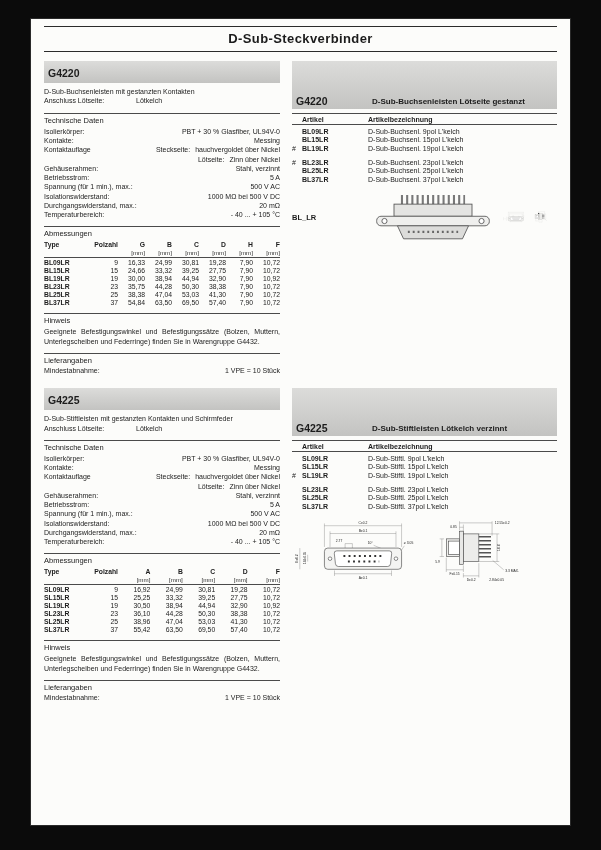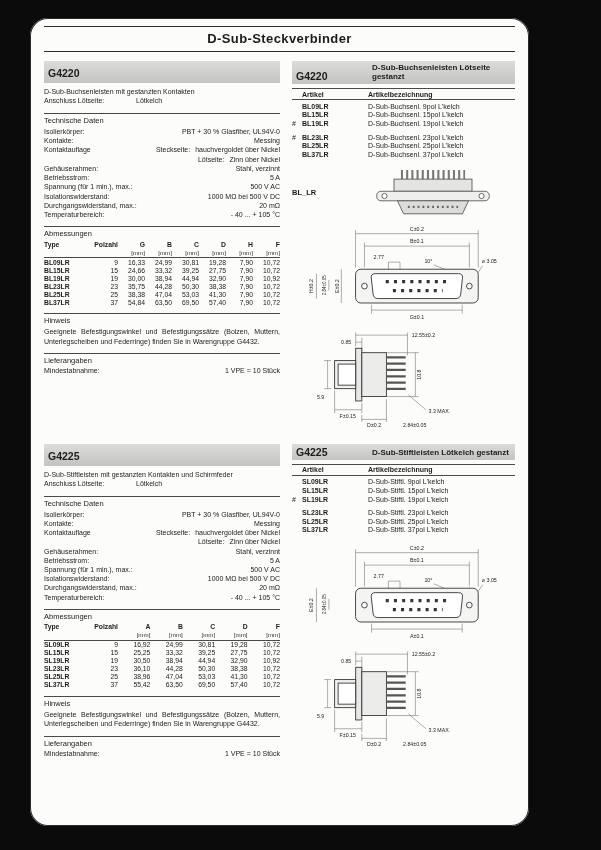--- a/index.html
+++ b/index.html
@@ -5,38 +5,37 @@
   * { margin:0; padding:0; box-sizing:border-box; }
   html,body { width:601px; height:850px; }
   body {
     background:#0b0b0b;
     font-family:"Liberation Sans","DejaVu Sans",sans-serif;
     color:#1c1c1c;
     -webkit-font-smoothing:antialiased;
   }
   .frame { width:601px; height:850px; padding:18px 30px 24px; }
   .page {
-    width:499px; height:808px; background:#fcfcfa;
+    width:541px; height:808px; background:#fcfcfa;
     padding:8px 14px 26px; overflow:hidden;
     box-shadow:0 0 0 1px #2a2a2a inset;
-    border-radius:18px;
   }
   .page-header {
     border-top:1px solid #2b2b2b; border-bottom:1px solid #2b2b2b;
     text-align:center; padding:4px 0 5px; margin-bottom:9px;
   }
   .page-header h1 { font-size:13px; font-weight:bold; letter-spacing:.4px; }
 
   .section { display:flex; gap:12px; }
   .section + .section { margin-top:14px;justify-content:flex-end; }
   .col-left { flex:0 0 236px; width:236px; }
   .col-right { flex:1; min-width:0; }
 
   .title-bar { background:linear-gradient(#dcdcda,#c3c3c1); padding:2px 4px 2px; margin-bottom:4px; }
-  .title-bar .code { font-size:10.5px; font-weight:bold; }
+  .title-bar .code { font-size:10.5px; font-weight:bold;margin-top:32px; }
   .title-grid { display:grid; grid-template-columns:76px 1fr; align-items:end; }
   .title-grid .code { font-size:10.5px; font-weight:bold; }
   .title-grid .rtitle { font-size:8px; font-weight:bold; padding-bottom:1px; }
 
   .desc { font-size:7px; line-height:1.35; margin:2px 0 4px; }
   .desc2 span:first-child { display:inline-block; width:92px; }
 
   .blk-head {
     border-top:1px solid #4a4a4a; margin-top:7px; padding-top:2px;
     font-size:7.5px; font-weight:normal; margin-bottom:2px;
@@ -58,21 +57,21 @@
   .note-text { font-size:7px; line-height:1.35; text-align:justify; }
   .liefer-row { display:flex; justify-content:space-between; font-size:7px; }
 
   .art-table { margin-top:2px; font-size:7px; }
   .art-row, .art-head { display:grid; grid-template-columns:10px 66px 1fr; }
   .art-head { border-top:1px solid #4a4a4a; border-bottom:1px solid #4a4a4a; font-weight:bold; padding:1.5px 0; margin-bottom:2px; }
   .art-row { padding:0.8px 0; }
   .art-row .a-code { font-weight:bold; }
   .art-body .art-row:nth-child(4) { margin-top:5px; }
 
-  .drawing-area { display:flex; flex-direction:column; align-items:center; gap:4px; margin-top:8px; }
+  .drawing-area { display:flex; align-items:center; gap:4px; margin-top:8px; }
   .pict-row { display:flex; width:100%; align-items:center; }
   .drw-label { font-weight:bold; font-size:7.5px; width:48px; flex:0 0 48px; }
   .pict-row svg { margin:0 auto 0 28px; }
   svg text { font-family:"Liberation Sans","DejaVu Sans",sans-serif; }
 </style>
 </head>
 <body>
 
 <div class="frame">
   <div class="page">
@@ -536,21 +535,21 @@
         <div class="blk-head">Lieferangaben</div>
         <div class="liefer-row">
           <span>Mindestabnahme:</span>
           <span>1 VPE = 10 Stück</span>
         </div>
       </div>
 
       <div class="col-right">
         <div class="title-bar title-grid">
           <span class="code">G4225</span>
-          <span class="rtitle">D-Sub-Stiftleisten Lötkelch gestanzt</span>
+          <span class="rtitle">D-Sub-Stiftleisten Lötkelch verzinnt</span>
         </div>
         <div class="art-table">
           <div class="art-head">
             <span class="a-mark"></span>
             <span class="a-code">Artikel</span>
             <span class="a-name">Artikelbezeichnung</span>
           </div>
           <div class="art-body">
             <div class="art-row">
               <span class="a-mark"></span>

